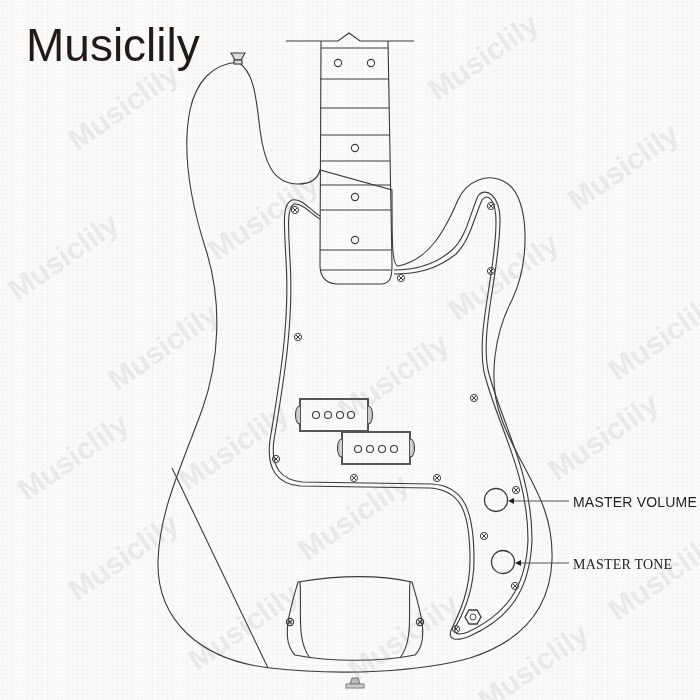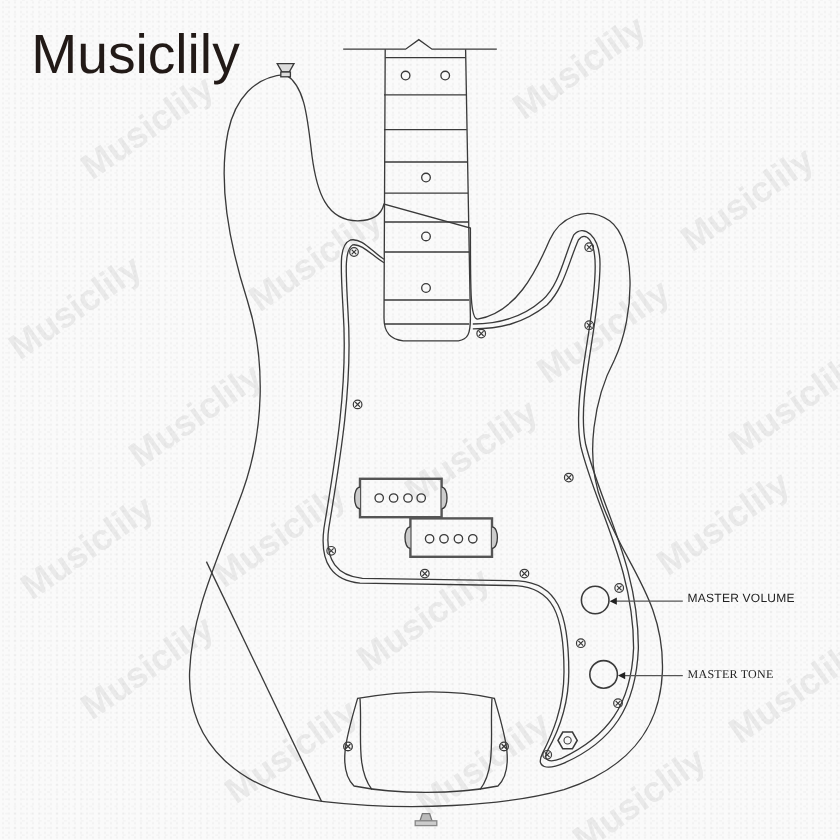--- a/index.html
+++ b/index.html
@@ -17,21 +17,21 @@
     background-size:5px 4px, 7px 6px;
     background-position:0 0, 2px 3px;
   }
   .brand {
     position:absolute; left:26px; top:22px;
     font-size:46px; color:#221a17; letter-spacing:0px; line-height:1;
     font-weight:400;
   }
   svg.drawing { position:absolute; left:0; top:0; }
   .lbl {
-    position:absolute; font-size:10px; color:#222; letter-spacing:0.2px;
+    position:absolute; font-size:14px; color:#222; letter-spacing:0.2px;
     white-space:nowrap;
   }
   .wm {
     position:absolute; font-size:30px; font-weight:700; color:rgba(160,160,160,0.18);
     transform:rotate(-35deg); white-space:nowrap; pointer-events:none;
   }
 </style>
 </head>
 <body>
 

